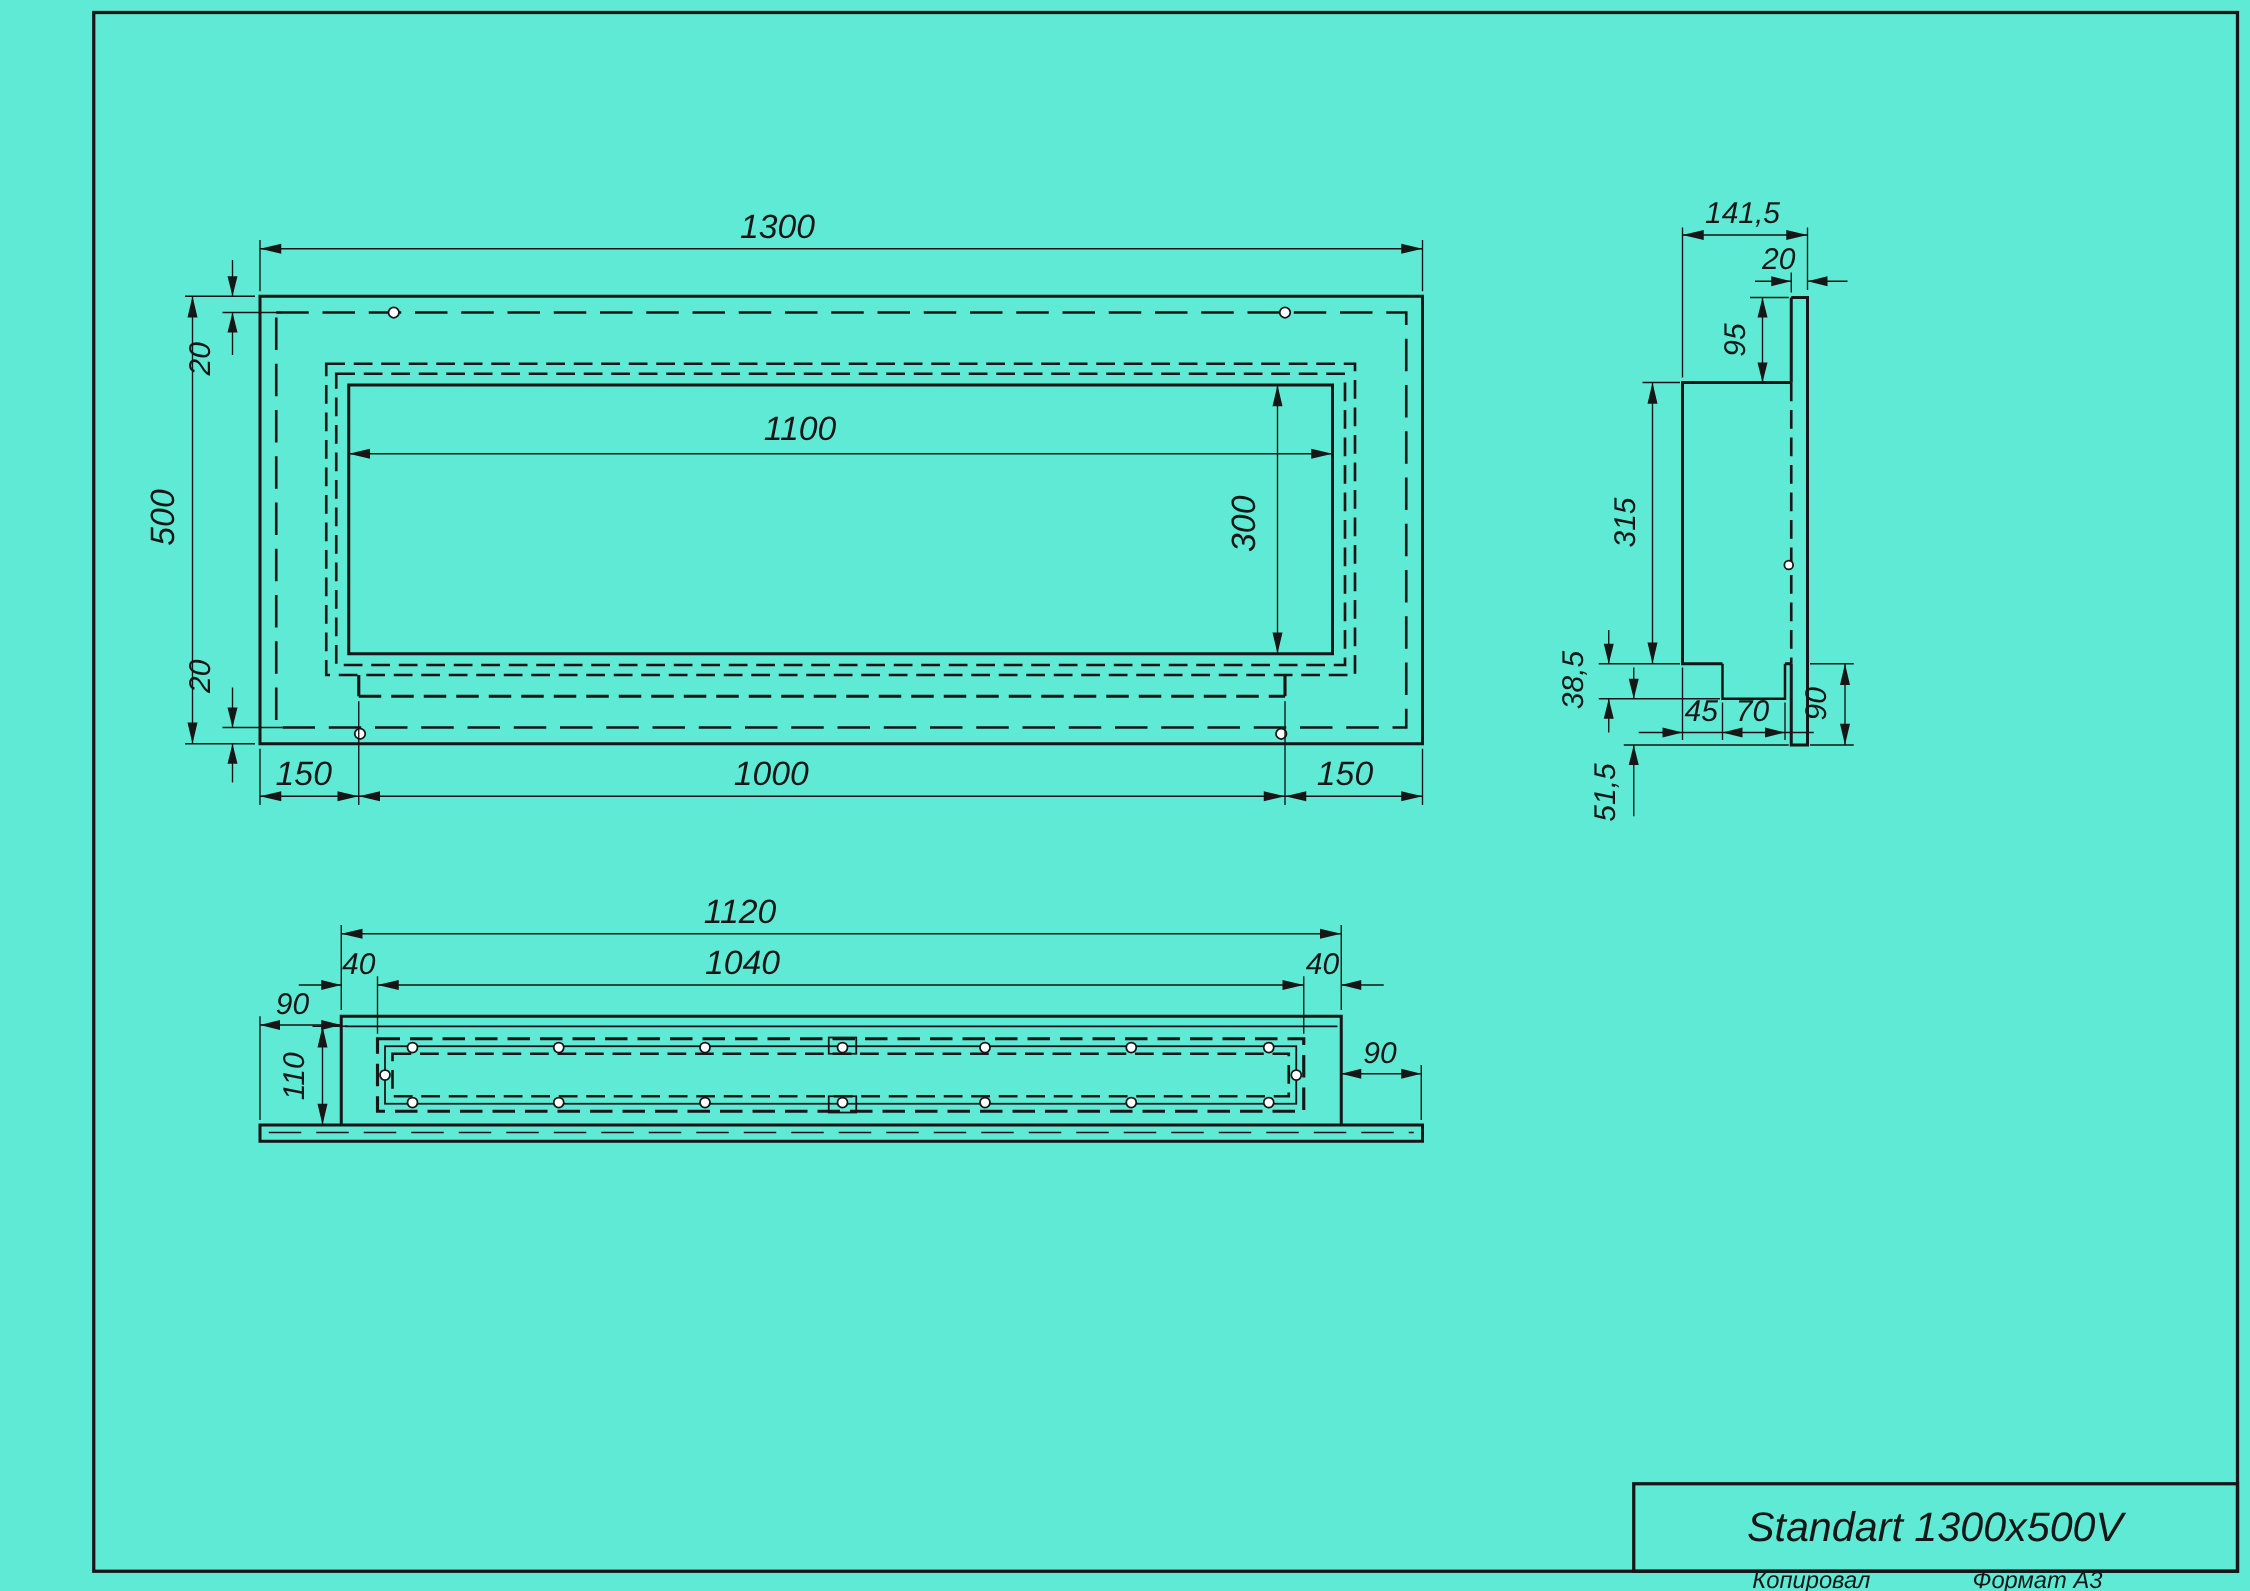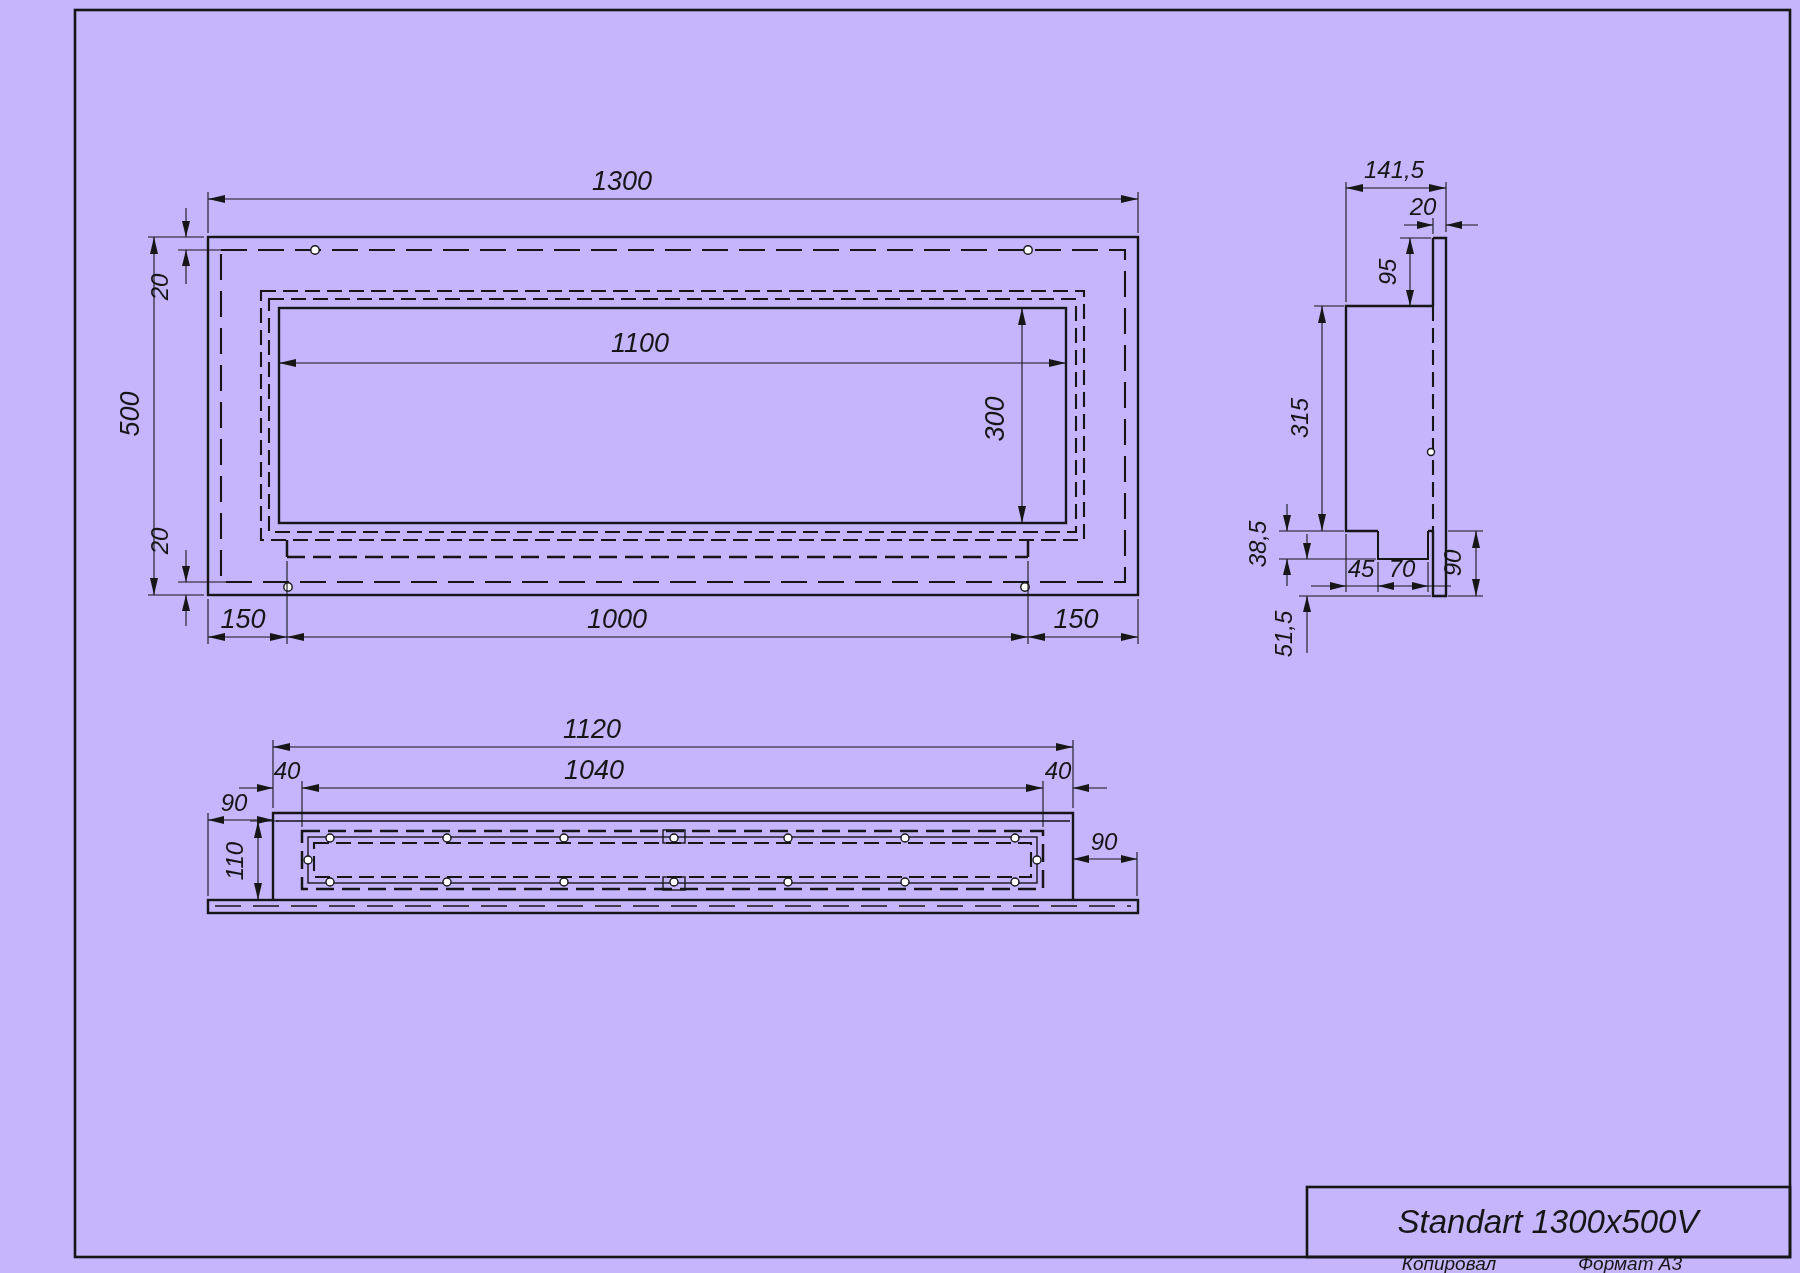--- a/index.html
+++ b/index.html
@@ -1,16 +1,16 @@
 <!DOCTYPE html>
 <html><head>
 <meta charset="utf-8">
 <style>
   html,body{margin:0;padding:0;background:#ffffff;}
-  .sheet{position:relative;width:1800px;height:1273px;background:#c4b5fd;overflow:hidden;}
+  .sheet{position:relative;width:1800px;height:1273px;background:#5eead4;overflow:hidden;}
   svg{position:absolute;left:0;top:0;}
   
   .ol{fill:none;stroke:#161616;stroke-width:2.4;}                 
   .ol2{fill:none;stroke:#161616;stroke-width:2.0;}
   .thin{fill:none;stroke:#161616;stroke-width:1.4;}
   .hidA{fill:none;stroke:#161616;stroke-width:2.1;stroke-dasharray:26 11;} 
   .hidB{fill:none;stroke:#161616;stroke-width:2.1;stroke-dasharray:15 7;}  
   .hidC{fill:none;stroke:#161616;stroke-width:2.5;stroke-dasharray:18 8;}  
   .cl{fill:none;stroke:#161616;stroke-width:1.3;stroke-dasharray:26 12;}   
   .dim{fill:none;stroke:#161616;stroke-width:1.1;}                

